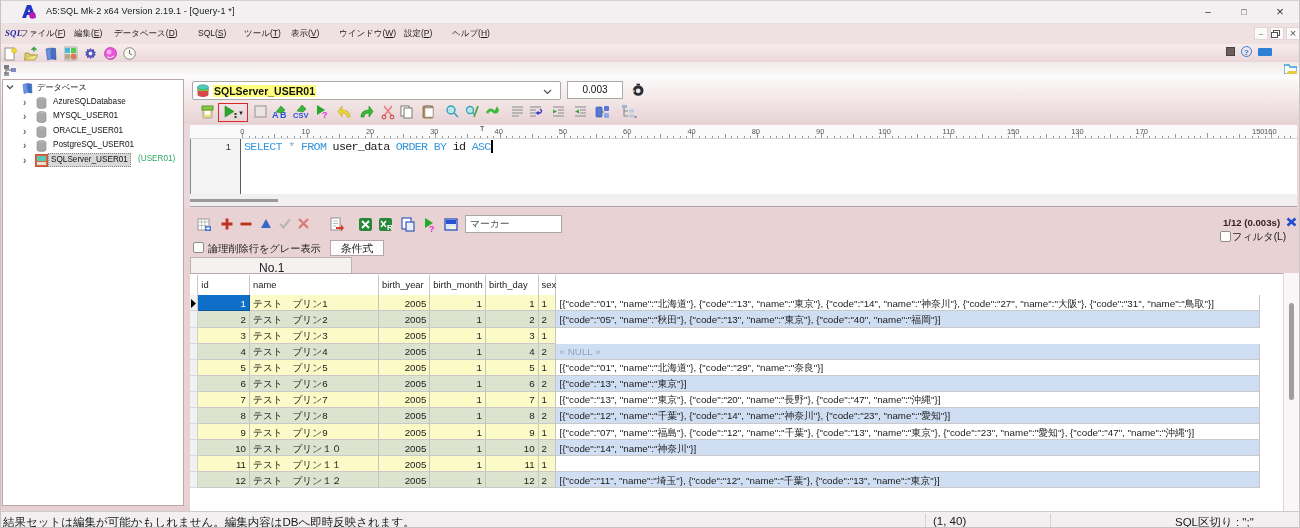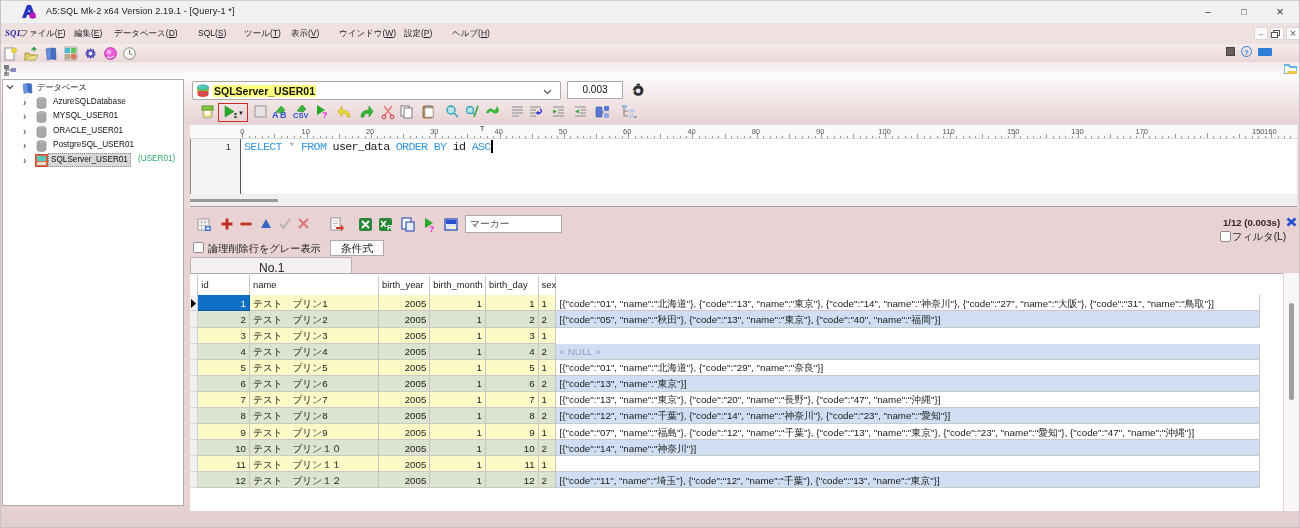--- a/index.html
+++ b/index.html
@@ -742,18 +742,26 @@
         <div class="c num even" style="left:240.3px;width:55.7px">1</div>
         <div class="c num even" style="left:296px;width:52.6px">12</div>
         <div class="c lft even" style="left:348.6px;width:17px">2</div>
         <div class="c lft mcell meven" style="left:365.6px;width:704.4px">[{"code":"11", "name":"埼玉"}, {"code":"12", "name":"千葉"}, {"code":"13", "name":"東京"}]</div>
       </div>
     </div>
 <div class="abs" id="vsb">
       <div id="vthumb"></div>
     </div>
 
+<div class="abs" id="status">
+ <div class="abs" style="left:3px;top:2.5px">結果セットは編集が可能かもしれません。編集内容はDBへ即時反映されます。</div>
+ <div class="vsep" style="left:925px"></div>
+ <div class="abs" style="left:933px;top:3px">(1, 40)</div>
+ <div class="vsep" style="left:1050px"></div>
+ <div class="abs" style="left:1175px;top:3px">SQL区切り : ";"</div>
+
+</div>
 
 <div class="abs" style="left:0;top:0;width:1300px;height:1px;background:#d5d2d2"></div>
     <div class="abs" style="left:0;top:0;width:1px;height:528px;background:#c9c4c4"></div>
     <div class="abs" style="left:1299px;top:0;width:1px;height:528px;background:#c9c4c4"></div>
     <div class="abs" style="left:0;top:527px;width:1300px;height:1px;background:#c9c4c4"></div>
   </div>
 
 </body></html>

